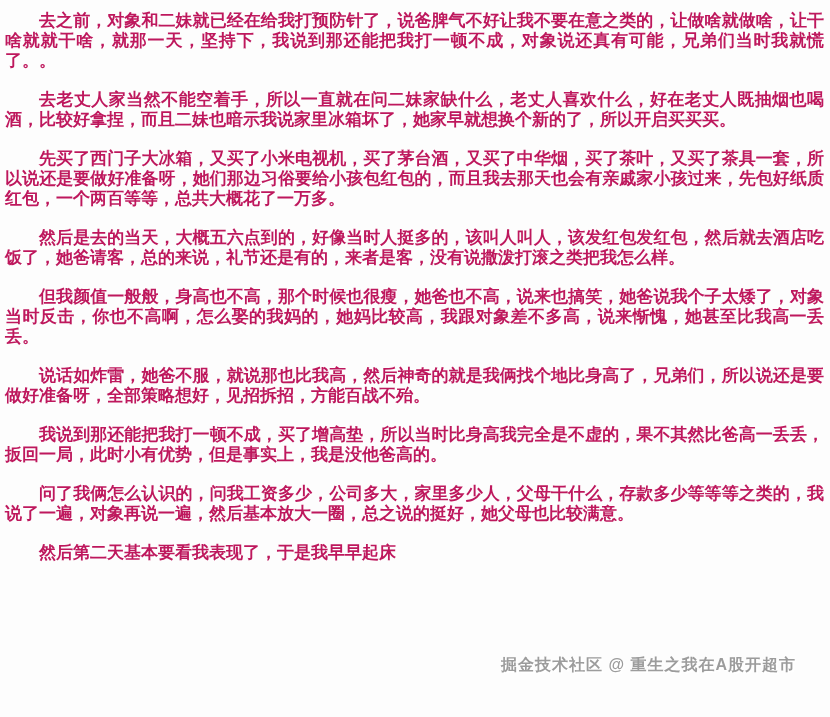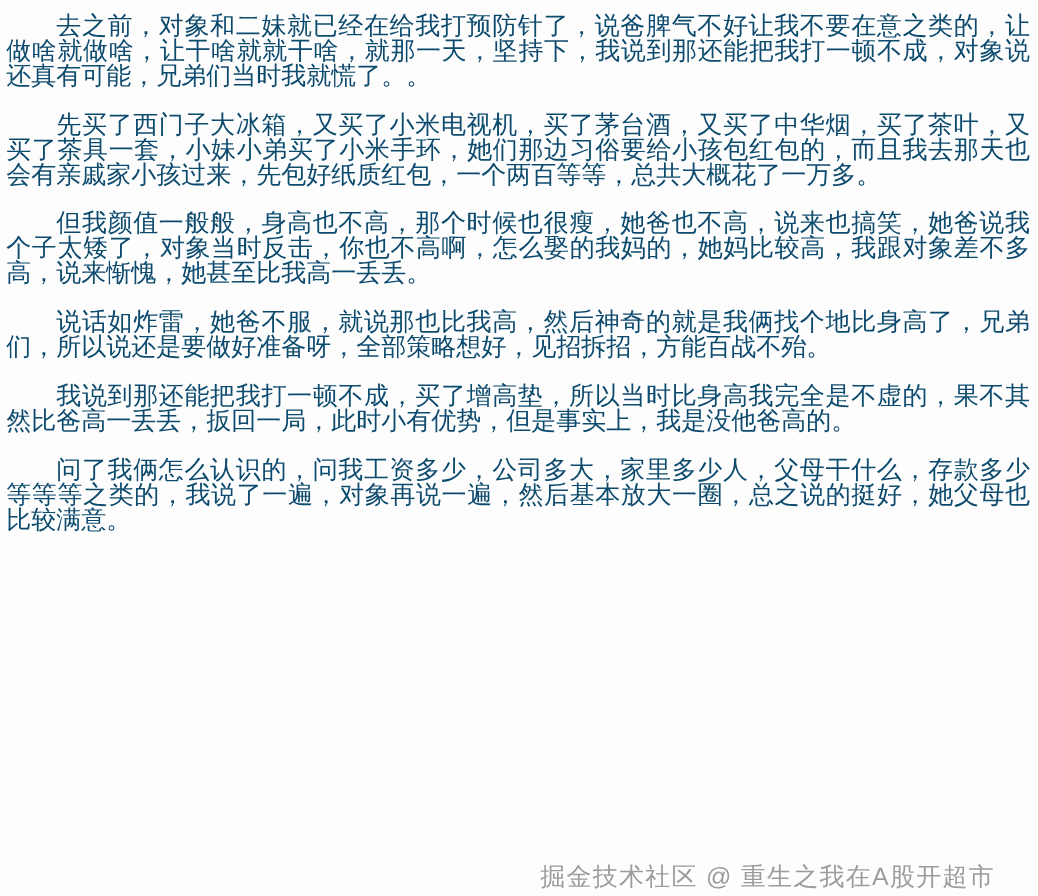--- a/index.html
+++ b/index.html
@@ -14,45 +14,49 @@
     position: relative;
     font-family: "Liberation Sans", "DejaVu Sans", sans-serif;
   }
   .article {
     box-sizing: border-box;
     width: 830px;
     padding: 11px 6px 0 5px;
   }
   .article p {
     margin: 0 0 19px 0;
-    font-size: 20px;
+    font-size: 17px;
     line-height: 20px;
-    color: #0c4a6e;
+    color: #be185d;
     text-indent: 2em;
     letter-spacing: 0;
     text-align: justify;
     word-break: break-all;
+    font-weight: bold;
   }
   .watermark {
     position: absolute;
-    top: 688px;
+    top: 655px;
     right: 34px;
-    font-size: 20px;
-    font-weight: normal;
+    font-size: 16px;
+    font-weight: bold;
     color: #9c9c9c;
     text-shadow: 1px 1px 0 #ffffff, 2px 2px 1px rgba(255,255,255,0.9);
     letter-spacing: 1px;
     white-space: nowrap;
   }
 </style>
 </head>
 <body>
 
 <main class="article">
   <p>去之前，对象和二妹就已经在给我打预防针了，说爸脾气不好让我不要在意之类的，让做啥就做啥，让干啥就就干啥，就那一天，坚持下，我说到那还能把我打一顿不成，对象说还真有可能，兄弟们当时我就慌了。。</p>
-  <p>先买了西门子大冰箱，又买了小米电视机，买了茅台酒，又买了中华烟，买了茶叶，又买了茶具一套，小妹小弟买了小米手环，她们那边习俗要给小孩包红包的，而且我去那天也会有亲戚家小孩过来，先包好纸质红包，一个两百等等，总共大概花了一万多。</p>
+  <p>去老丈人家当然不能空着手，所以一直就在问二妹家缺什么，老丈人喜欢什么，好在老丈人既抽烟也喝酒，比较好拿捏，而且二妹也暗示我说家里冰箱坏了，她家早就想换个新的了，所以开启买买买。</p>
+  <p>先买了西门子大冰箱，又买了小米电视机，买了茅台酒，又买了中华烟，买了茶叶，又买了茶具一套，所以说还是要做好准备呀，她们那边习俗要给小孩包红包的，而且我去那天也会有亲戚家小孩过来，先包好纸质红包，一个两百等等，总共大概花了一万多。</p>
+  <p>然后是去的当天，大概五六点到的，好像当时人挺多的，该叫人叫人，该发红包发红包，然后就去酒店吃饭了，她爸请客，总的来说，礼节还是有的，来者是客，没有说撒泼打滚之类把我怎么样。</p>
   <p>但我颜值一般般，身高也不高，那个时候也很瘦，她爸也不高，说来也搞笑，她爸说我个子太矮了，对象当时反击，你也不高啊，怎么娶的我妈的，她妈比较高，我跟对象差不多高，说来惭愧，她甚至比我高一丢丢。</p>
   <p>说话如炸雷，她爸不服，就说那也比我高，然后神奇的就是我俩找个地比身高了，兄弟们，所以说还是要做好准备呀，全部策略想好，见招拆招，方能百战不殆。</p>
   <p>我说到那还能把我打一顿不成，买了增高垫，所以当时比身高我完全是不虚的，果不其然比爸高一丢丢，扳回一局，此时小有优势，但是事实上，我是没他爸高的。</p>
   <p>问了我俩怎么认识的，问我工资多少，公司多大，家里多少人，父母干什么，存款多少等等等之类的，我说了一遍，对象再说一遍，然后基本放大一圈，总之说的挺好，她父母也比较满意。</p>
+  <p>然后第二天基本要看我表现了，于是我早早起床</p>
 </main>
 
 <div class="watermark">掘金技术社区 @ 重生之我在A股开超市</div>
 
 </body></html>

